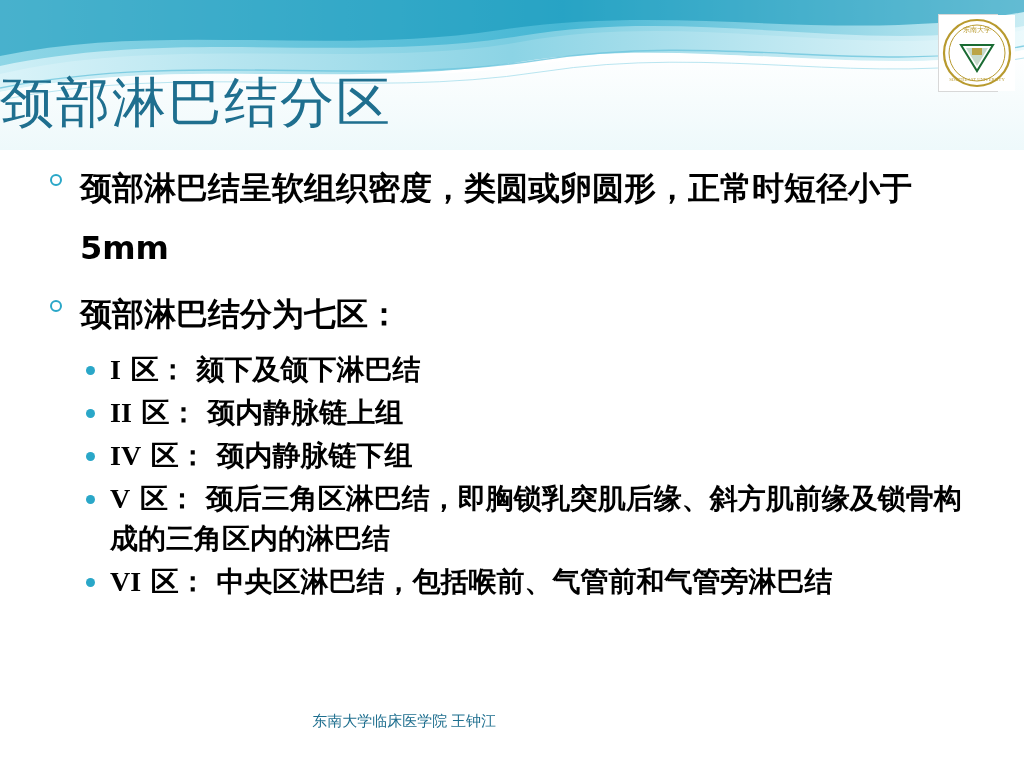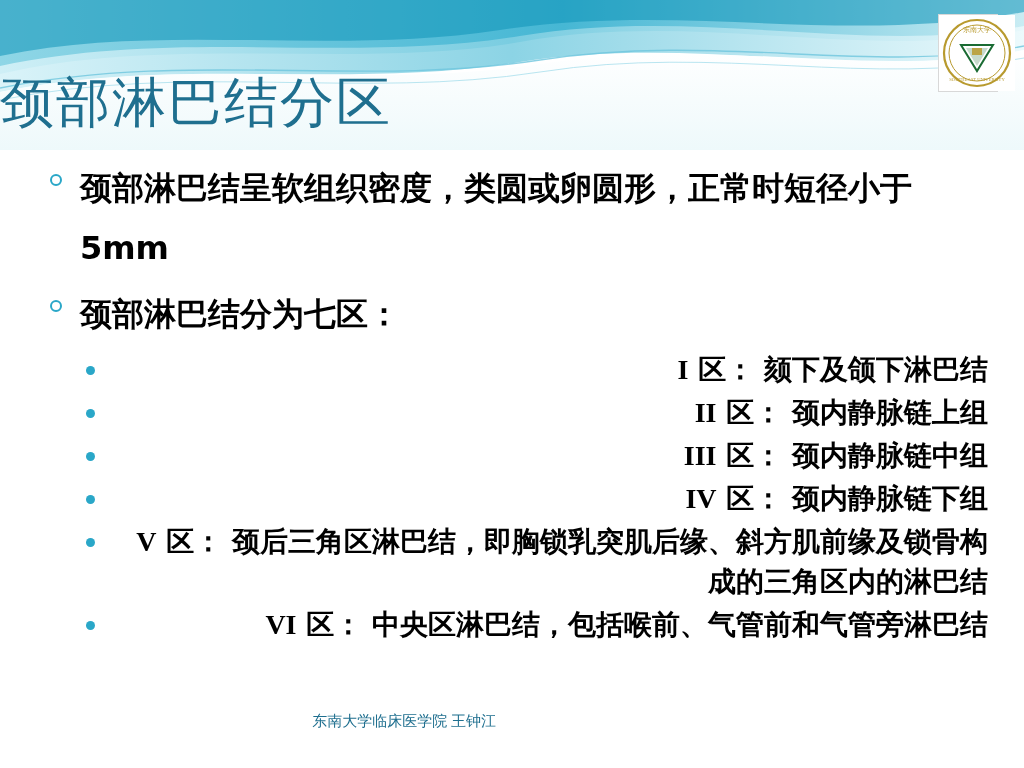--- a/index.html
+++ b/index.html
@@ -90,21 +90,20 @@
 
   .l2 {
     position: relative;
     padding-left: 70px;
     margin: 0 0 3px 0;
     font-family: "DejaVu Sans", sans-serif;
     font-size: 28px;
     line-height: 40px;
     color: #000000;
     font-weight: bold;
-    text-align: right;
   }
   .l2 .bullet {
     position: absolute;
     left: 46px;
     top: 16px;
     width: 9px;
     height: 9px;
     background: #2aa7c8;
     border-radius: 50%;
   }
@@ -187,24 +186,20 @@
     <div class="l2">
       <span class="bullet"></span>
       <span class="roman">I</span><span> 区： 颏下及颌下淋巴结</span>
     </div>
 
     <div class="l2">
       <span class="bullet"></span>
       <span class="roman">II</span><span> 区： 颈内静脉链上组</span>
     </div>
 
-    <div class="l2">
-      <span class="bullet"></span>
-      <span class="roman">III</span><span> 区： 颈内静脉链中组</span>
-    </div>
 
     <div class="l2">
       <span class="bullet"></span>
       <span class="roman">IV</span><span> 区： 颈内静脉链下组</span>
     </div>
 
     <div class="l2">
       <span class="bullet"></span>
       <span class="roman">V</span><span> 区： 颈后三角区淋巴结，即胸锁乳突肌后缘、斜方肌前缘及锁骨构成的三角区内的淋巴结</span>
     </div>

